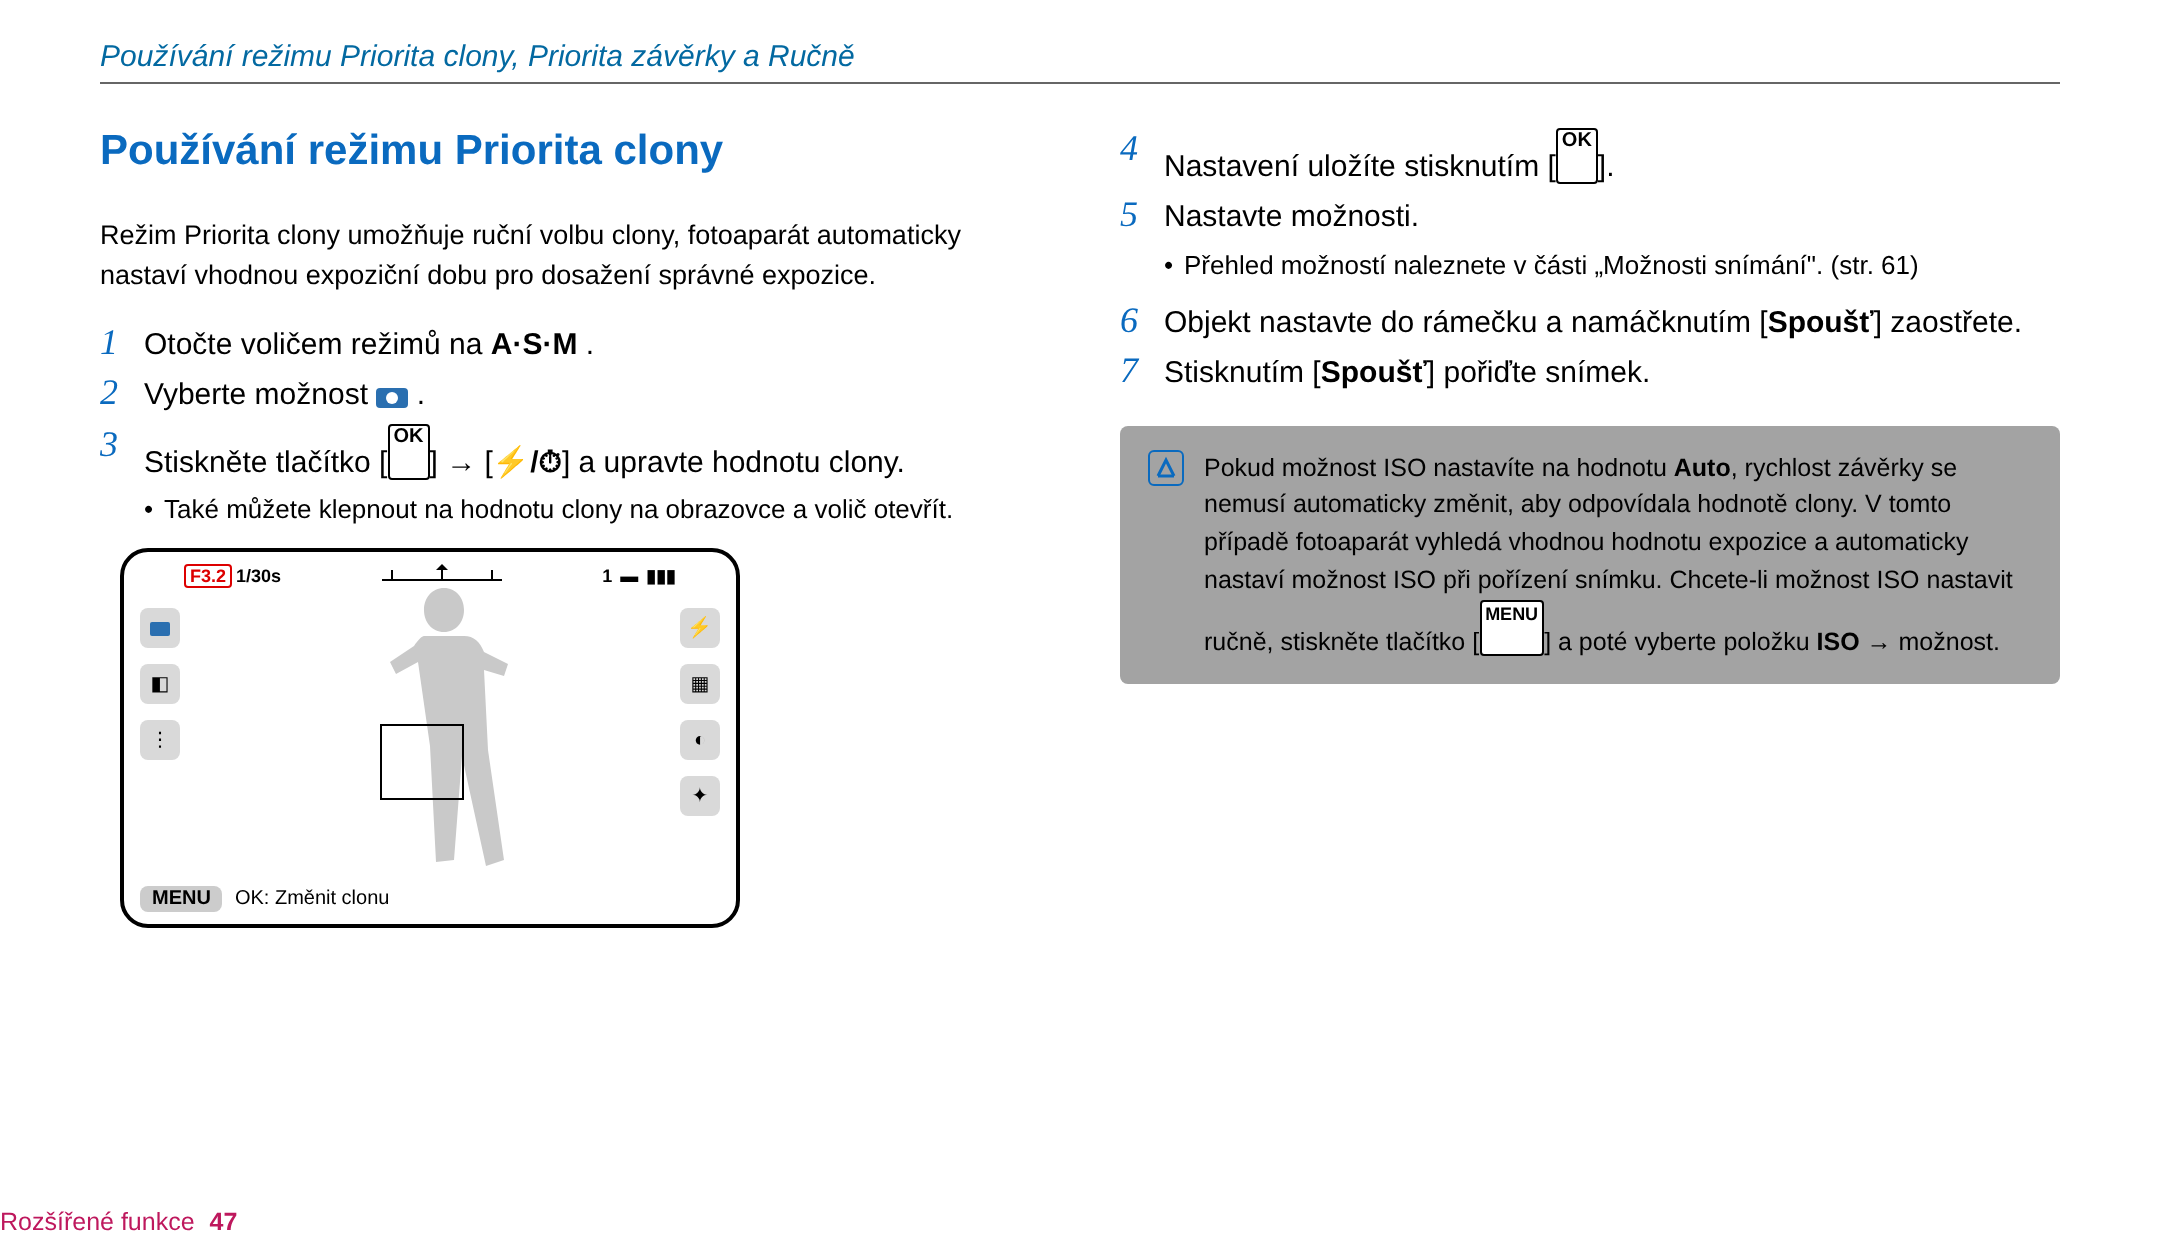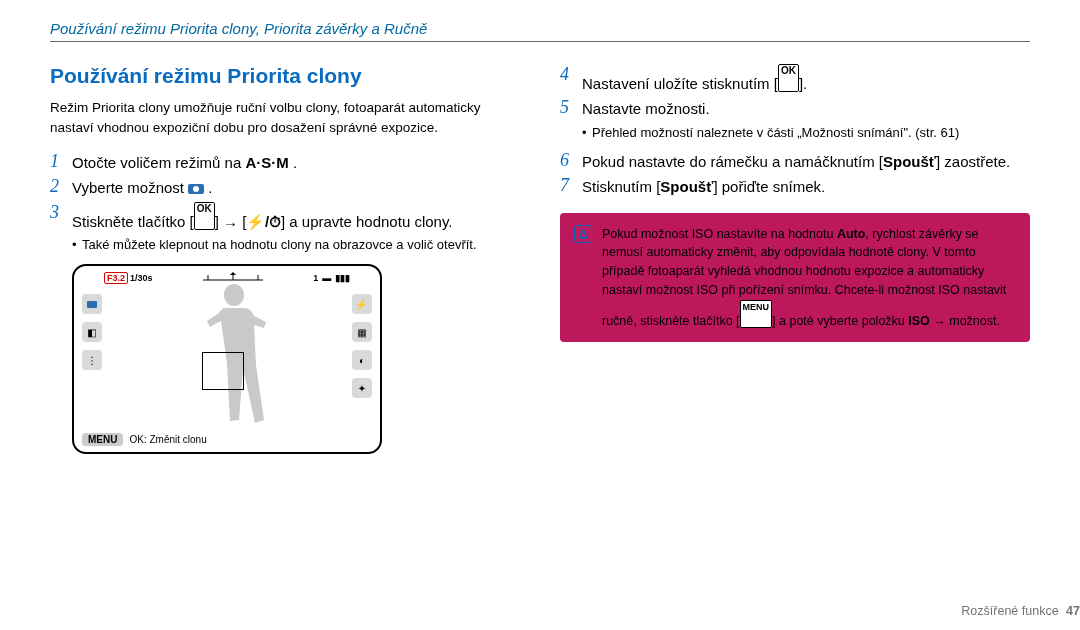--- a/index.html
+++ b/index.html
@@ -28,21 +28,21 @@
     gap: 40px;
   }
   .col {
     flex: 1;
     min-width: 0;
   }
   .section-title {
     color: #0a6abf;
     font-size: 21px;
     font-weight: 700;
-    margin-bottom: 10px;
+    margin-bottom: 20px;
   }
   .intro-text {
     font-size: 13.5px;
     line-height: 1.45;
     margin-bottom: 14px;
   }
   .step {
     display: flex;
     margin-bottom: 2px;
   }
@@ -91,29 +91,29 @@
     font-weight: 700;
     padding: 0 2px;
     vertical-align: text-bottom;
     background: #fff;
   }
   .camera-lcd {
     width: 310px;
     height: 190px;
     border: 2px solid #000;
     border-radius: 14px;
-    margin-left: 22px;
+    margin-left: 10px;
     margin-top: 10px;
     position: relative;
     background: #fff;
   }
   .info-box {
     display: flex;
     gap: 10px;
-    background: #be185d;
+    background: #a3a3a3;
     border-radius: 4px;
     padding: 12px 14px;
     margin-top: 14px;
   }
   .info-icon-wrap {
     flex-shrink: 0;
   }
   .info-icon {
     width: 18px;
     height: 18px;
@@ -125,23 +125,23 @@
   }
   .info-icon svg { width: 12px; height: 12px; }
   .info-text {
     font-size: 12.5px;
     line-height: 1.5;
   }
   .footer {
     position: absolute;
     bottom: 12px;
     left: 0; right: 0;
-    text-align: right;
+    text-align: left;
     font-size: 12.5px;
-    color: #737373;
+    color: #be185d;
   }
   .footer-num { font-weight: 700; margin-left: 4px; }
   .lcd-top-row {
     position: absolute;
     top: 6px; left: 30px; right: 30px;
     display: flex;
     align-items: center;
     font-size: 9px;
     font-weight: 700;
   }
@@ -285,21 +285,21 @@
       <div class="step-num">5</div>
       <div class="step-body">Nastavte možnosti.</div>
     </div>
     <ul class="bullets">
       <li>Přehled možností naleznete v části „Možnosti snímání". (str. 61)</li>
     </ul>
 
     <div class="step">
       <div class="step-num">6</div>
       <div class="step-body">
-        <span>Pokud nastavte do rámečku a namáčknutím [</span><b>Spoušť</b><span>] zaostřete.</span>
+        <span>Objekt nastavte do rámečku a namáčknutím [</span><b>Spoušť</b><span>] zaostřete.</span>
       </div>
     </div>
 
     <div class="step">
       <div class="step-num">7</div>
       <div class="step-body">
         <span>Stisknutím [</span><b>Spoušť</b><span>] pořiďte snímek.</span>
       </div>
     </div>
 

